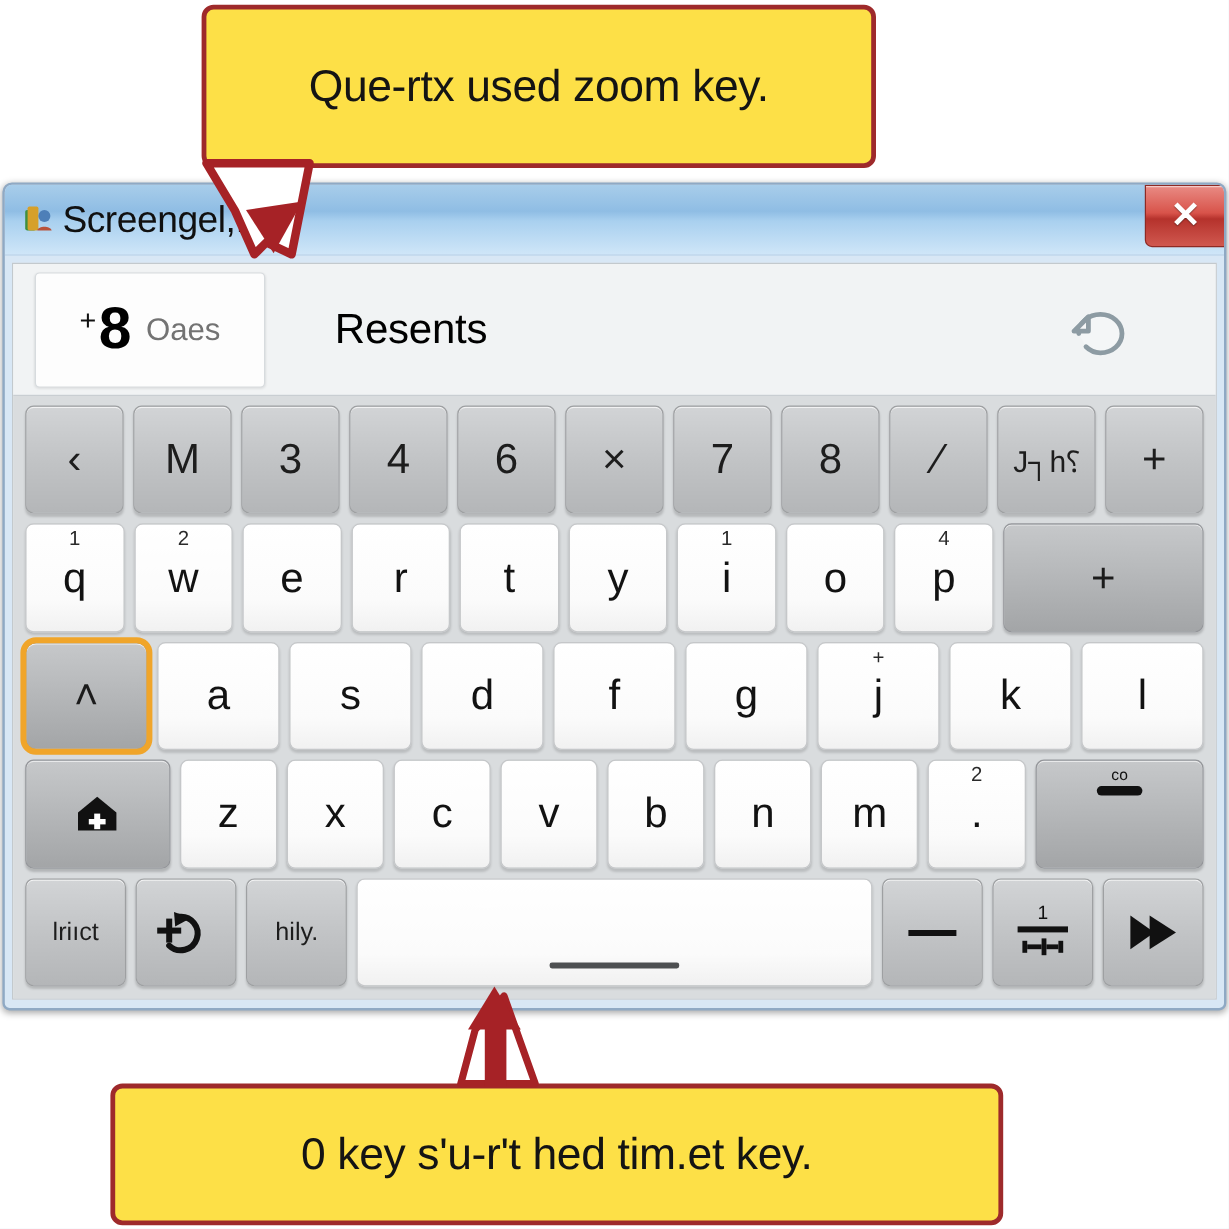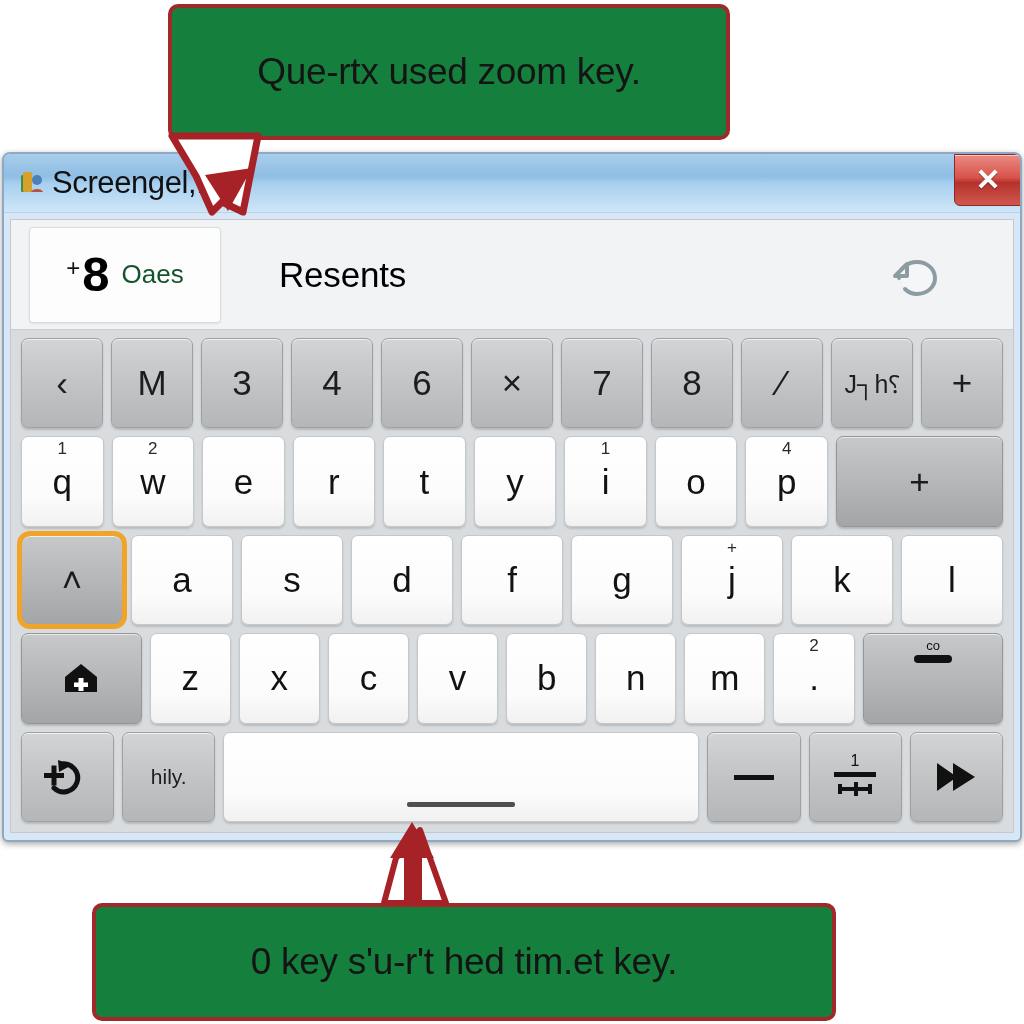--- a/index.html
+++ b/index.html
@@ -7,21 +7,21 @@
     width:1024px;height:1024px;
     background:#ffffff;
     font-family:"Liberation Sans", sans-serif;
     overflow:hidden;
     position:relative;
   }
 
   
   .callout{
     position:absolute;
-    background:#15803d;
+    background:#fde047;
     border:4px solid #9e2a2b;
     border-radius:10px;
     display:flex;align-items:center;justify-content:center;
     box-sizing:border-box;
   }
   .callout-text{
     font-size:37px;
     color:#141414;
     letter-spacing:-0.3px;
     white-space:nowrap;
@@ -99,21 +99,21 @@
     width:192px;height:96px;
     background:#fdfdfd;
     border:1px solid #d7dbde;
     border-radius:4px;
     display:flex;align-items:center;justify-content:center;
     box-shadow:0 1px 2px rgba(0,0,0,.08);
     box-sizing:border-box;
   }
   #pages-chip .plus{font-size:24px;color:#111;margin-right:2px;align-self:flex-start;margin-top:26px;}
   #pages-chip .num{font-size:49px;font-weight:bold;color:#000;line-height:1;}
-  #pages-chip .lbl{font-size:26px;color:#14532d;margin-left:12px;}
+  #pages-chip .lbl{font-size:26px;color:#737373;margin-left:12px;}
   #toolbar-title{
     margin-left:58px;
     font-size:35px;color:#000000;letter-spacing:-.2px;
   }
   #refresh-icon{
     position:absolute;right:66px;top:32px;
     width:60px;height:52px;
   }
 
   
@@ -365,20 +365,23 @@
           <div class="key graydark k-w17">
             <span style="display: flex; align-items: flex-start; justify-content: center; width: 100%; height: 100%;">
               <svg width="70" height="40" viewBox="0 0 70 40">
                 <text x="35" y="16" font-size="13" text-anchor="middle" fill="#111" font-family="Liberation Sans, sans-serif">co</text>
                 <rect x="16" y="21" width="38" height="8" rx="4" fill="#111"></rect>
               </svg>
             </span>
           </div>
         </div>
         <div class="krow">
+          <div class="key gray tiny ">
+            <span>lriıct</span>
+          </div>
           <div class="key gray ">
             <span style="display: flex; align-items: center; justify-content: center; width: 100%; height: 100%;">
               <svg width="56" height="42" viewBox="0 0 56 42">
                 <path d="M22 8 A14 14 0 1 1 14 32" fill="none" stroke="#111" stroke-width="5" stroke-linecap="round"></path>
                 <path d="M18 4 L32 9 L19 16 Z" fill="#111"></path>
                 <rect x="4" y="17" width="20" height="5" fill="#111"></rect>
                 <rect x="11.5" y="9.5" width="5" height="20" fill="#111"></rect>
               </svg>
             </span>
           </div>

